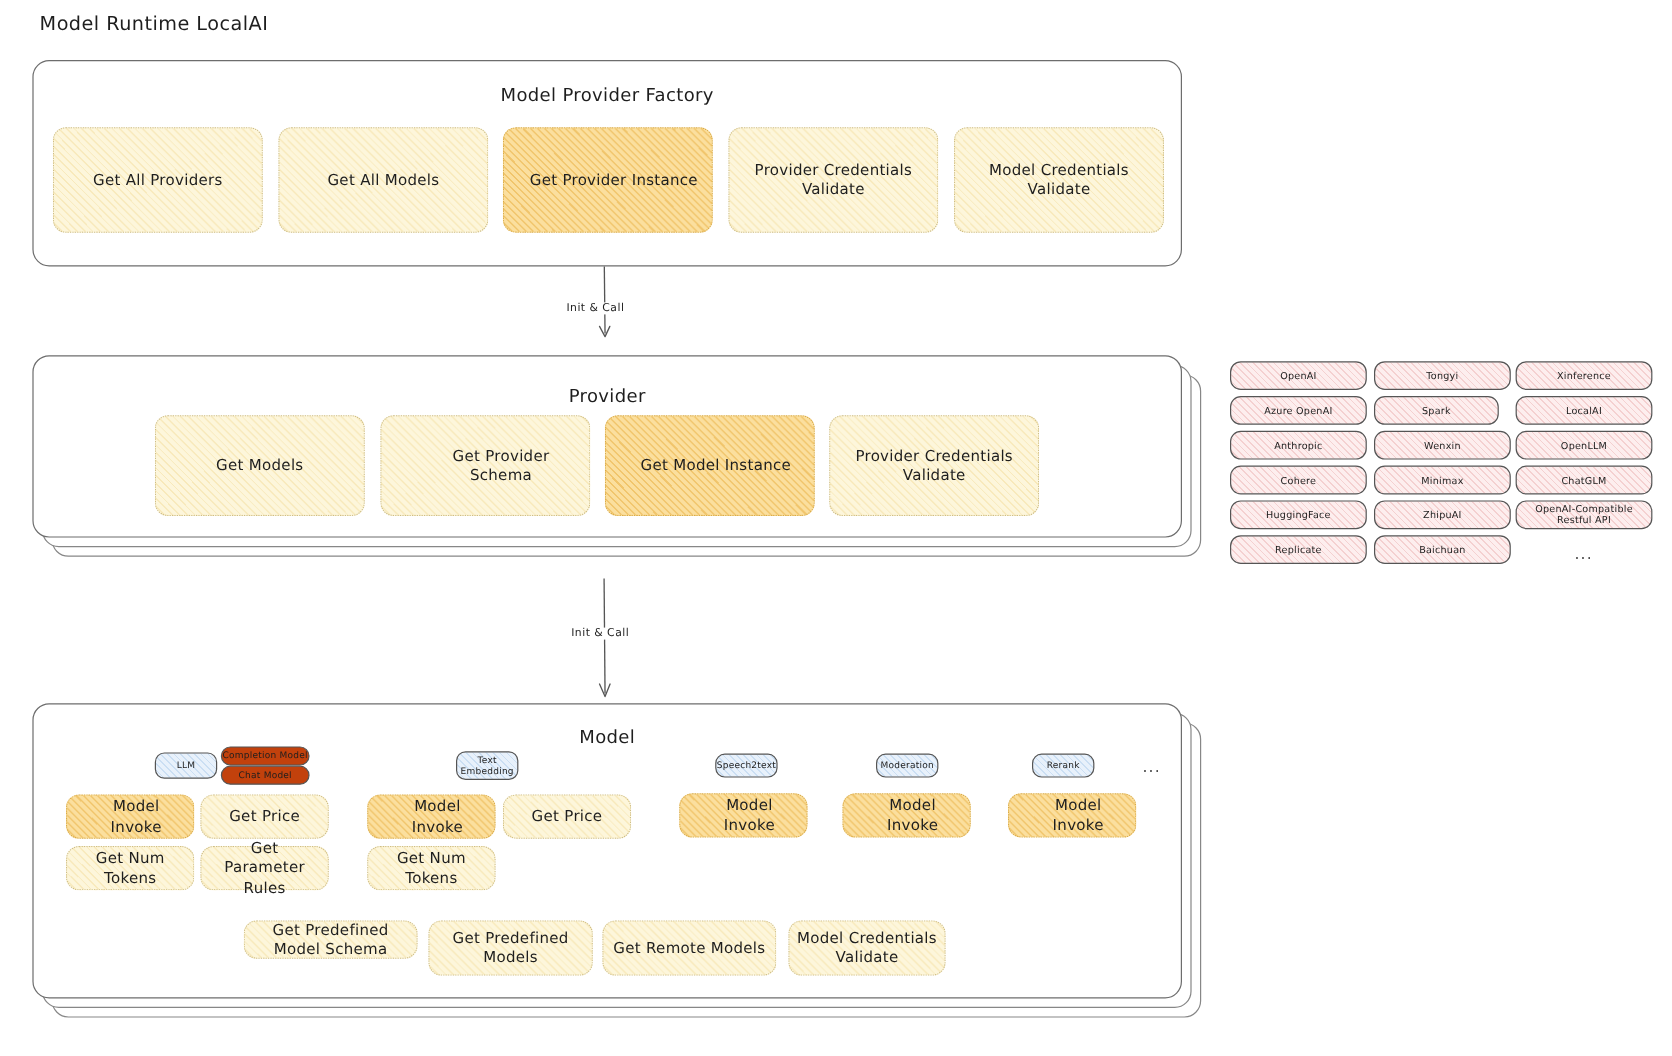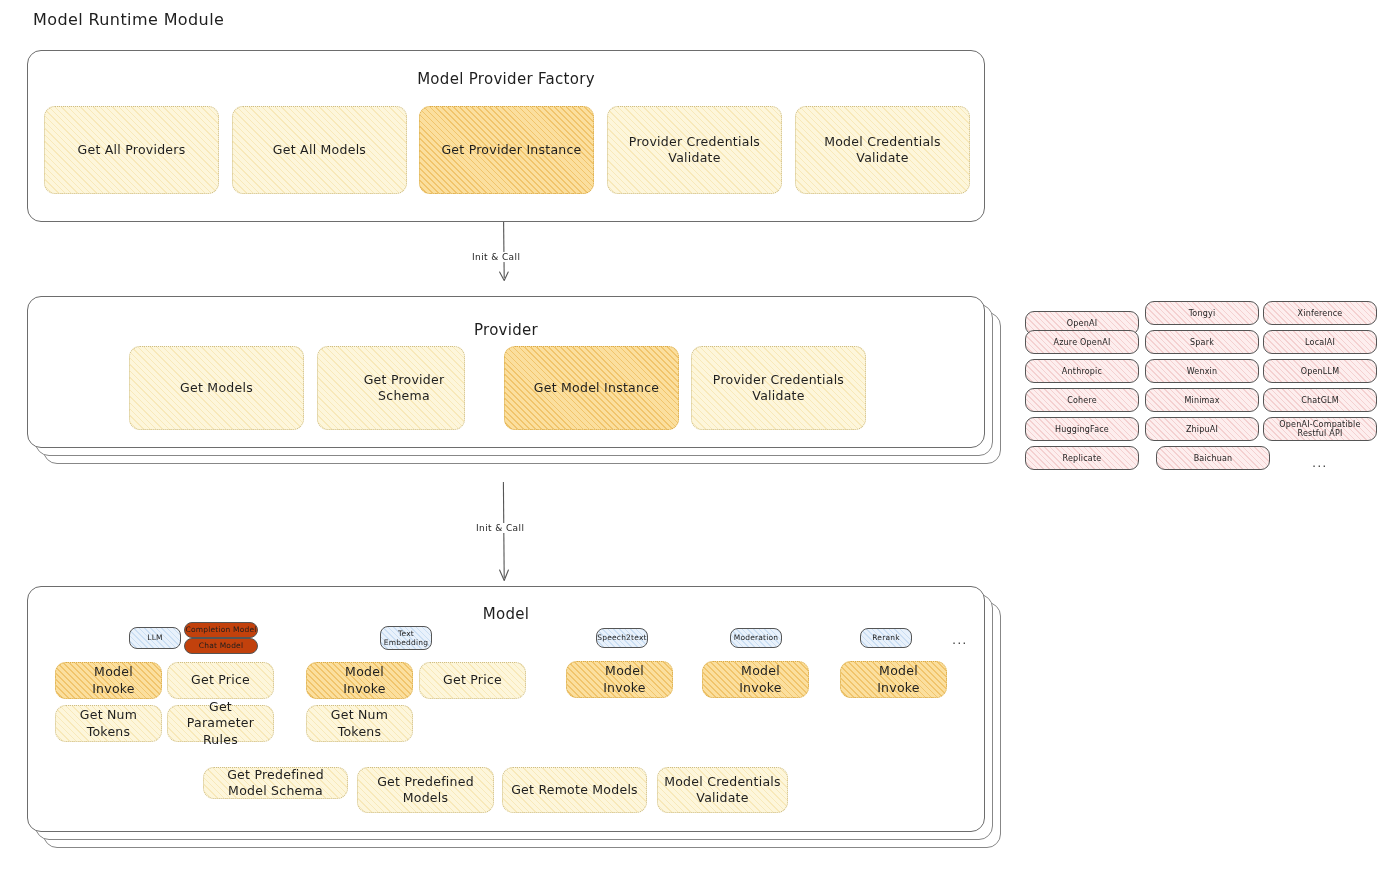--- a/index.html
+++ b/index.html
@@ -152,21 +152,21 @@
     letter-spacing: .4px;
     color: #1e1e1e;
     background: #ffffff;
     padding: 0 3px;
     white-space: nowrap;
   }
 </style>
 </head>
 <body>
 
-<div id="page-title">Model Runtime Module</div>
+<div id="page-title">Model Runtime LocalAI</div>
 
 <div class="panel" style="left:27px; top:50px; width:958px; height:172px;">
   <div class="panel-title" style="top:19px;">Model Provider Factory</div>
 </div>
 
 <div class="node" style="left:44px; top:106px; width:175px; height:88px;">
   <span>Get All Providers</span>
 </div>
 <div class="node" style="left:232px; top:106px; width:175px; height:88px;">
   <span>Get All Models</span>
@@ -189,31 +189,31 @@
 
 <div class="panel-shadow" style="left:43px; top:312px; width:958px; height:152px;"></div>
 <div class="panel-shadow" style="left:35px; top:304px; width:958px; height:152px;"></div>
 <div class="panel" style="left:27px; top:296px; width:958px; height:152px;">
   <div class="panel-title" style="top:24px;">Provider</div>
 </div>
 
 <div class="node" style="left:129px; top:346px; width:175px; height:84px;">
   <span>Get Models</span>
 </div>
-<div class="node" style="left:317px; top:346px; width:148px; height:84px;padding-left:32px;">
+<div class="node" style="left:317px; top:346px; width:175px; height:84px;padding-left:32px;">
   <span>Get Provider Schema</span>
 </div>
 <div class="node accent" style="left:504px; top:346px; width:175px; height:84px;">
   <span>Get Model Instance</span>
 </div>
 <div class="node" style="left:691px; top:346px; width:175px; height:84px;">
   <span>Provider Credentials Validate</span>
 </div>
 
-<div class="chip-provider" style="left:1025px; top:301px; width:114px; height:24px;margin-top:10px;">
+<div class="chip-provider" style="left:1025px; top:301px; width:114px; height:24px;">
   <span>OpenAI</span>
 </div>
 <div class="chip-provider" style="left:1025px; top:330px; width:114px; height:24px;">
   <span>Azure OpenAI</span>
 </div>
 <div class="chip-provider" style="left:1025px; top:359px; width:114px; height:24px;">
   <span>Anthropic</span>
 </div>
 <div class="chip-provider" style="left:1025px; top:388px; width:114px; height:24px;">
   <span>Cohere</span>
@@ -221,33 +221,33 @@
 <div class="chip-provider" style="left:1025px; top:417px; width:114px; height:24px;">
   <span>HuggingFace</span>
 </div>
 <div class="chip-provider" style="left:1025px; top:446px; width:114px; height:24px;">
   <span>Replicate</span>
 </div>
 
 <div class="chip-provider" style="left:1145px; top:301px; width:114px; height:24px;">
   <span>Tongyi</span>
 </div>
-<div class="chip-provider" style="left:1145px; top:330px; width:114px; height:24px;">
+<div class="chip-provider" style="left:1145px; top:330px; width:104px; height:24px;">
   <span>Spark</span>
 </div>
 <div class="chip-provider" style="left:1145px; top:359px; width:114px; height:24px;">
   <span>Wenxin</span>
 </div>
 <div class="chip-provider" style="left:1145px; top:388px; width:114px; height:24px;">
   <span>Minimax</span>
 </div>
 <div class="chip-provider" style="left:1145px; top:417px; width:114px; height:24px;">
   <span>ZhipuAI</span>
 </div>
-<div class="chip-provider" style="left:1145px; top:446px; width:114px; height:24px;margin-left:11px;">
+<div class="chip-provider" style="left:1145px; top:446px; width:114px; height:24px;">
   <span>Baichuan</span>
 </div>
 
 <div class="chip-provider" style="left:1263px; top:301px; width:114px; height:24px;">
   <span>Xinference</span>
 </div>
 <div class="chip-provider" style="left:1263px; top:330px; width:114px; height:24px;">
   <span>LocalAI</span>
 </div>
 <div class="chip-provider" style="left:1263px; top:359px; width:114px; height:24px;">

